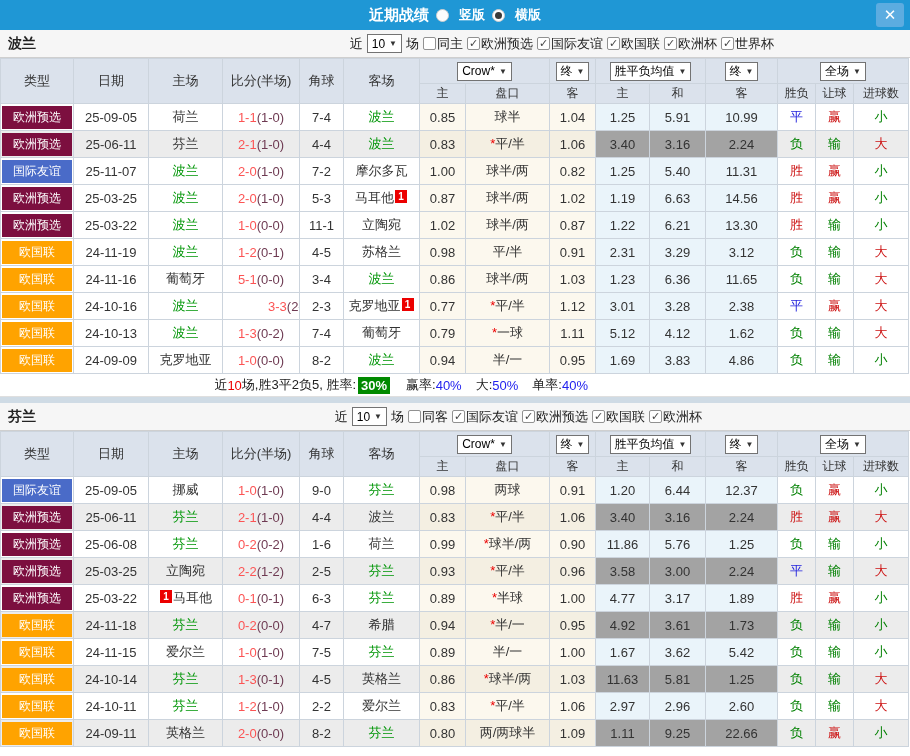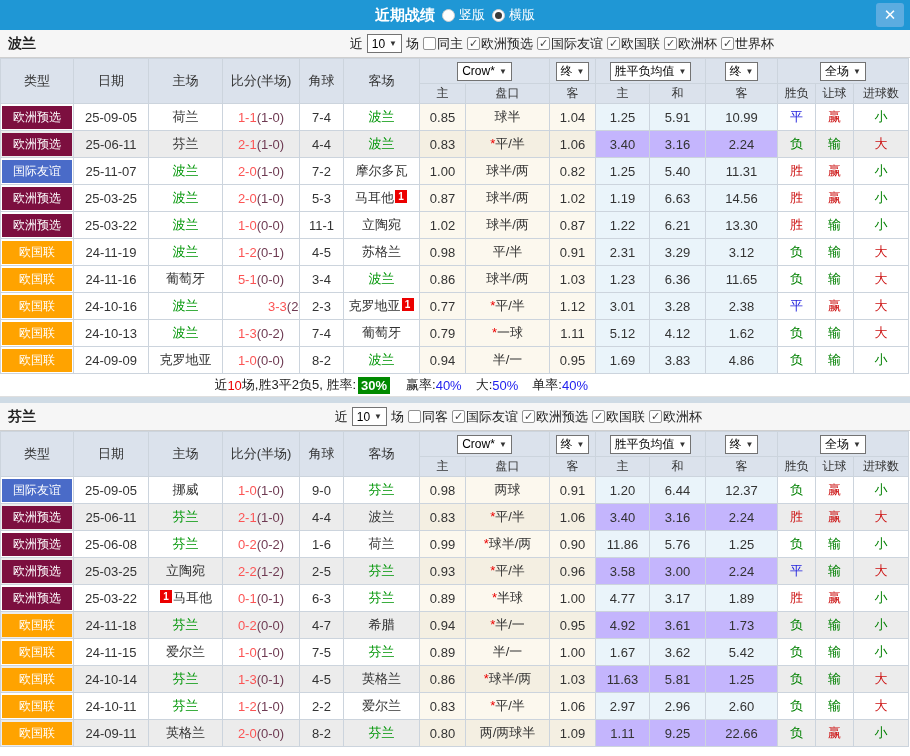--- a/index.html
+++ b/index.html
@@ -3,21 +3,21 @@
 <meta charset="utf-8">
 <style>
   * { box-sizing: border-box; }
   body { margin:0; background:#fff; font-family:"Liberation Sans","DejaVu Sans",sans-serif; }
   .app { width:910px; height:756px; overflow:hidden; background:#fff; }
 
   
   .titlebar { height:30px; background:#1f97d5; display:flex; align-items:center; position:relative; }
   .title-group { margin:0 auto; display:flex; align-items:center; gap:7px; }
   .title { color:#fff; font-weight:bold; font-size:15px; }
-  .radio-opt { display:inline-flex; align-items:center; gap:4px; color:#fff; font-size:13px; cursor:pointer; }
+  .radio-opt { display:inline-flex; align-items:center; gap:10px; color:#fff; font-size:13px; cursor:pointer;font-weight:bold; }
   .radio { width:13px; height:13px; border-radius:50%; background:#fdfdfd; border:1px solid #cfcfcf;
            display:inline-flex; align-items:center; justify-content:center; }
   .radio.on::after { content:""; width:7px; height:7px; border-radius:50%; background:#3a3a3a; }
   .close-btn { position:absolute; right:6px; top:3px; width:28px; height:24px; background:#5cace0;
                border-radius:3px; color:#fff; display:flex; align-items:center; justify-content:center;
                font-size:15px; font-weight:bold; cursor:pointer; }
 
   
   .section-bar { height:28px; background:#f6f6f6; border-bottom:1px solid #cfcfcf; display:flex;
                  align-items:center; padding:0 8px; }
@@ -37,21 +37,21 @@
   table.grid { width:878px; border-collapse:collapse; table-layout:fixed;border-radius:23px; }
   .grid th, .grid td { border:1px solid #ccd4dd; text-align:center; white-space:nowrap; overflow:hidden; }
   .grid thead th { background:#dbe2ec; font-weight:normal; color:#333; }
   .h1 th { height:25px; font-size:13px; }
   .h2 th { height:17px; font-size:12px; }
   .grid tbody td { height:27px; font-size:13px; color:#333; background:#fff; padding:0 1px; }
   tr.striped td { background:#ececec; }
   .grid td.bg-cream { background:#fcf8ee; }
   .grid td.bg-blue { background:#eaf4fa; }
   tr.striped td.bg-cream { background:#f4efe2; }
-  tr.striped td.bg-blue { background:#c4b5fd; }
+  tr.striped td.bg-blue { background:#a3a3a3; }
   .type-cell { padding:2px 3px; }
   .type-badge { height:23px; line-height:23px; color:#fff; font-size:12px; }
   .rbadge { display:inline-block; background:#ec0000; color:#fff; font-size:10px; font-weight:bold;
             width:12px; height:13px; line-height:13px; text-align:center; vertical-align:2px; margin:0 1px; }
   .smain { }
   .shalf { }
 
   
   .stats-footer { height:23px; display:flex; align-items:center; justify-content:flex-end;
                   padding-right:322px; font-size:13px; color:#222; background:#fff;

